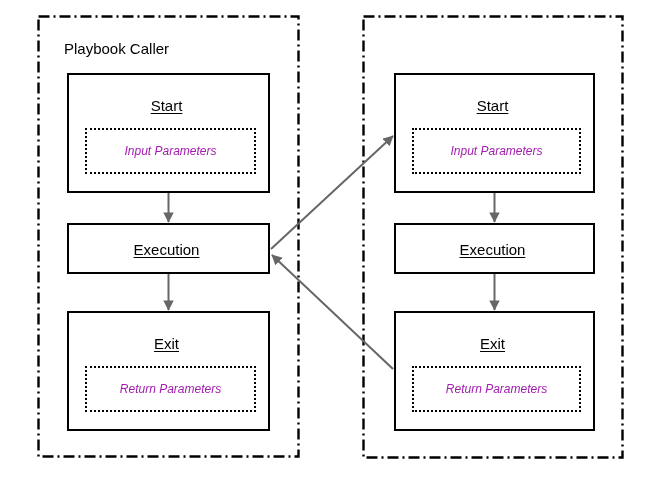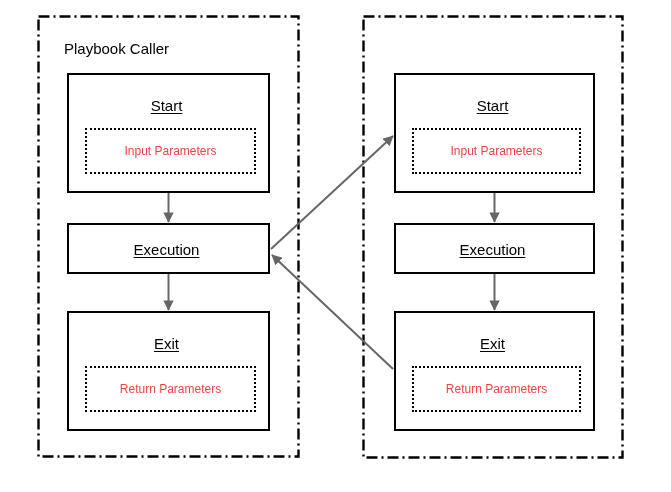--- a/index.html
+++ b/index.html
@@ -64,23 +64,24 @@
     position: absolute;
     box-sizing: border-box;
     border: 2px dotted #000000;
     background: #ffffff;
     display: flex;
     align-items: center;
     justify-content: center;
   }
   .param-label {
     font-size: 12px;
-    color: #ef4444;
+    color: #a21caf;
     line-height: 1;
     white-space: nowrap;
+    font-style: italic;
   }
 
   
   #arrows {
     position: absolute;
     left: 0;
     top: 0;
     width: 671px;
     height: 492px;
     pointer-events: none;

